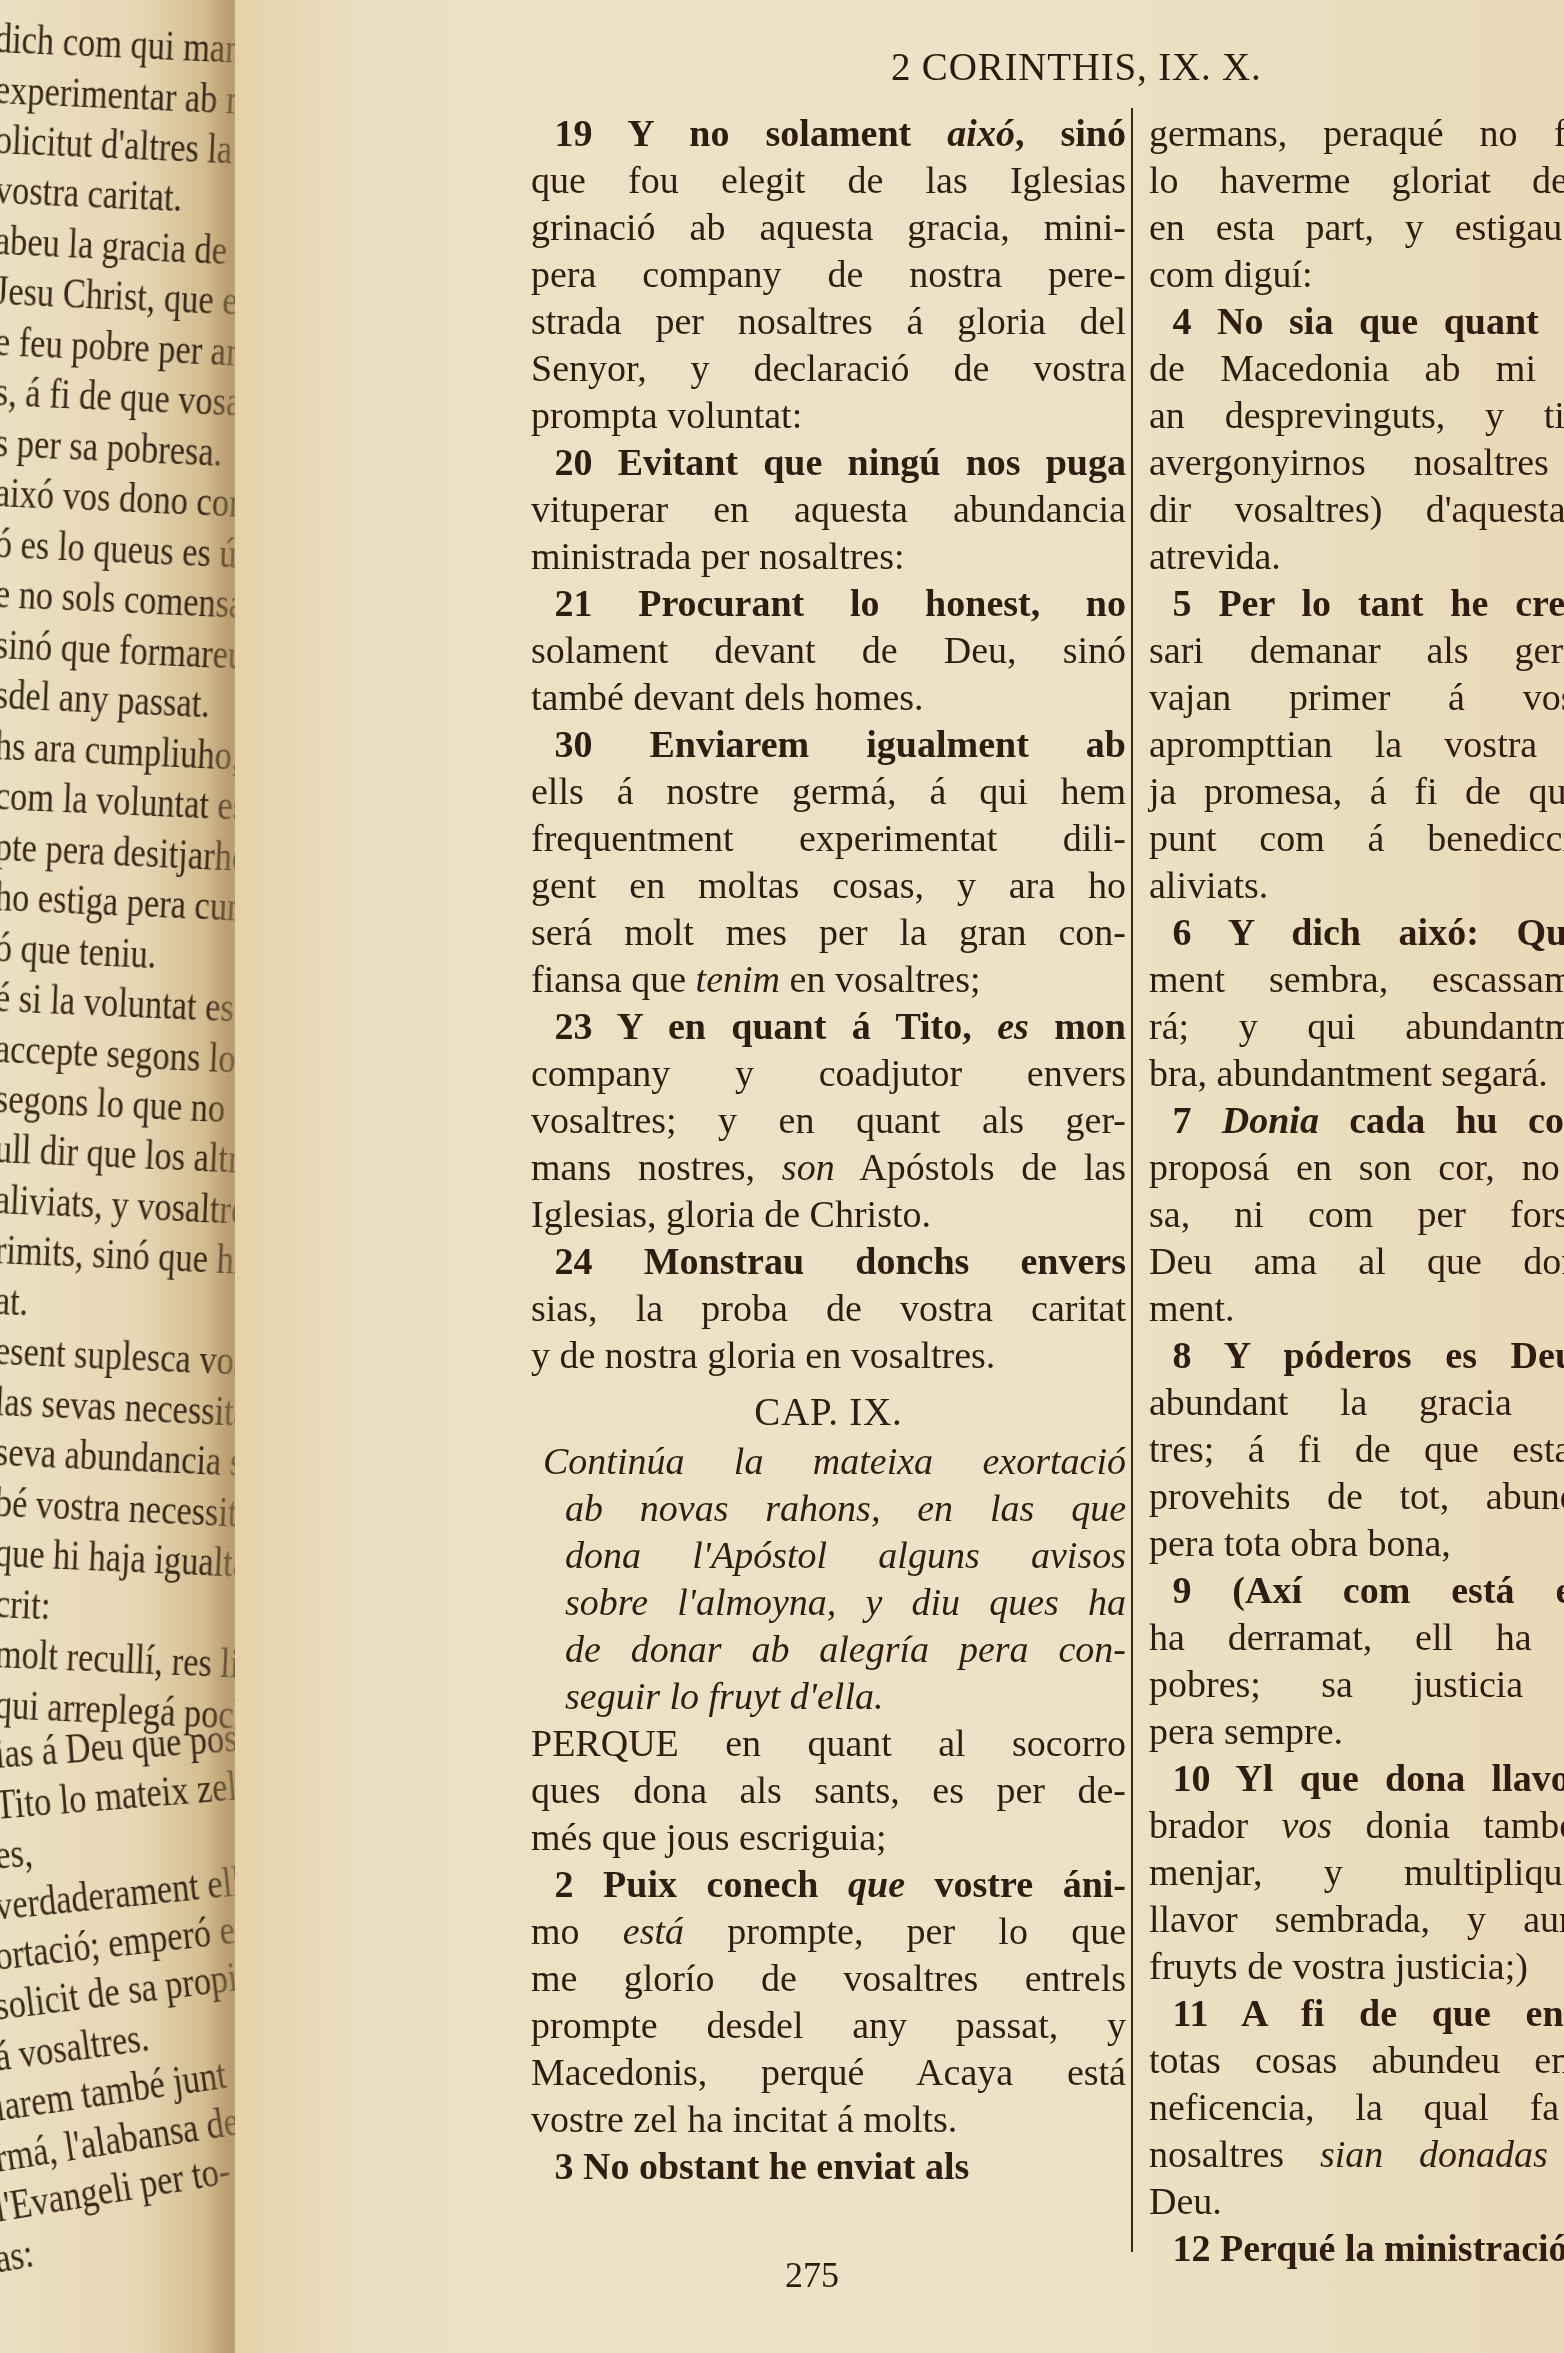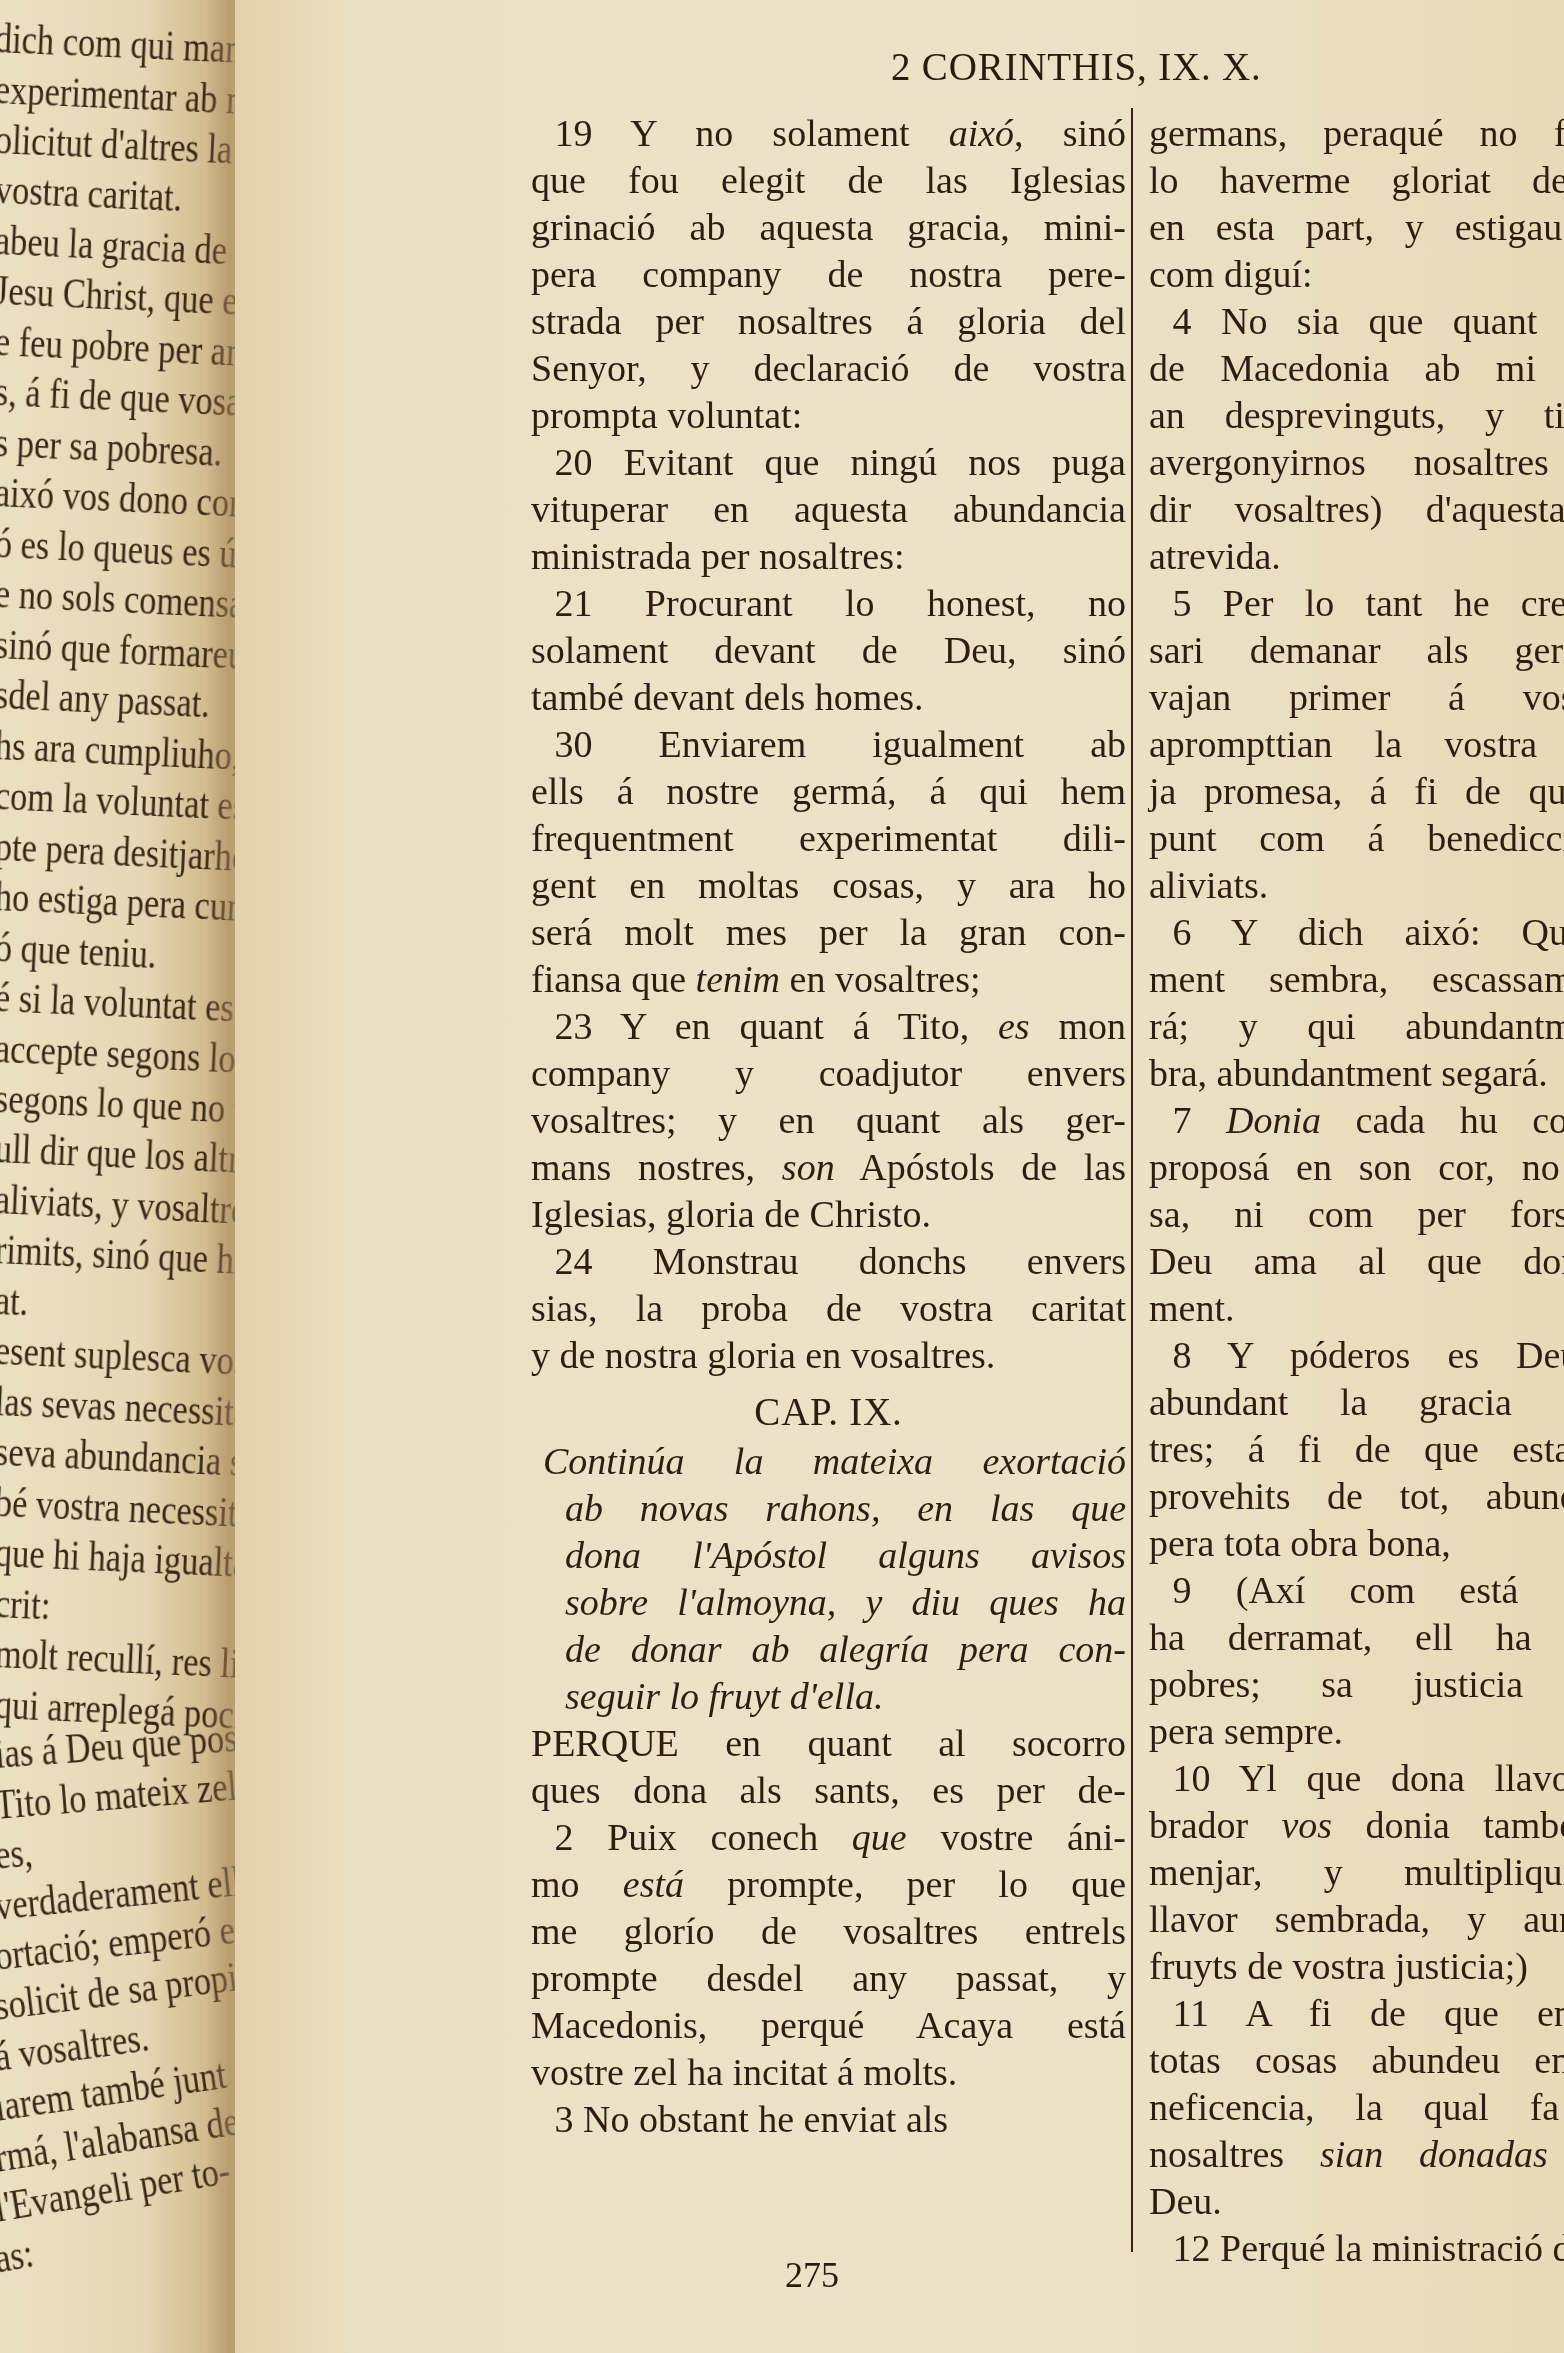--- a/index.html
+++ b/index.html
@@ -38,21 +38,21 @@
   }
   .col-left { left: 296px; }
   .col-right { left: 914px; }
   .col-rule {
     position: absolute; left: 896px; top: 108px; width: 2.3px; height: 2144px;
     background: #3a2414;
   }
   .para { margin: 0; font-size: 38px; line-height: 47px; text-align: justify; text-align-last: justify; }
   .para .ln { display: block; white-space: nowrap; text-align: justify; text-align-last: justify; }
   .para .ln.last { text-align-last: left; }
-  .indent { padding-left: 23.5px; }
+  .indent { padding-left: 23.5px; font-weight: bold; }
   .chap-head { text-align: center; font-size: 39px; line-height: 50px; margin: 7.8px 0 1.6px 0; letter-spacing: 0.8px; }
   .summary .ln { font-style: italic; margin-left: 12px; }
   .summary .ln.hang { padding-left: 22px; }
   .it { font-style: italic; }
   .folio { position: absolute; left: 550px; top: 2254px; font-size: 36px; color: #2b1b0e; }
 </style>
 </head>
 <body>
 
 <div class="facing-page" id="facing">
@@ -151,20 +151,21 @@
         <span class="ln">Continúa la mateixa exortació</span>
         <span class="ln hang">ab novas rahons, en las que</span>
         <span class="ln hang">dona l'Apóstol alguns avisos</span>
         <span class="ln hang">sobre l'almoyna, y diu ques ha</span>
         <span class="ln hang">de donar ab alegría pera con-</span>
         <span class="ln last hang">seguir lo fruyt d'ella.</span>
       </div>
       <div class="para">
         <span class="ln"><span>PERQUE en quant al socorro</span></span>
         <span class="ln"><span>ques dona als sants, es per de-</span></span>
+        <span class="ln last"><span>més que jous escriguia;</span></span>
       </div>
       <div class="para">
         <span class="ln indent"><span>2 Puix conech </span><span class="it">que</span><span> vostre áni-</span></span>
         <span class="ln"><span>mo </span><span class="it">está</span><span> prompte, per lo que</span></span>
         <span class="ln"><span>me glorío de vosaltres entrels</span></span>
         <span class="ln"><span>prompte desdel any passat, y</span></span>
         <span class="ln"><span>Macedonis, perqué Acaya está</span></span>
         <span class="ln last"><span>vostre zel ha incitat á molts.</span></span>
       </div>
       <div class="para">

